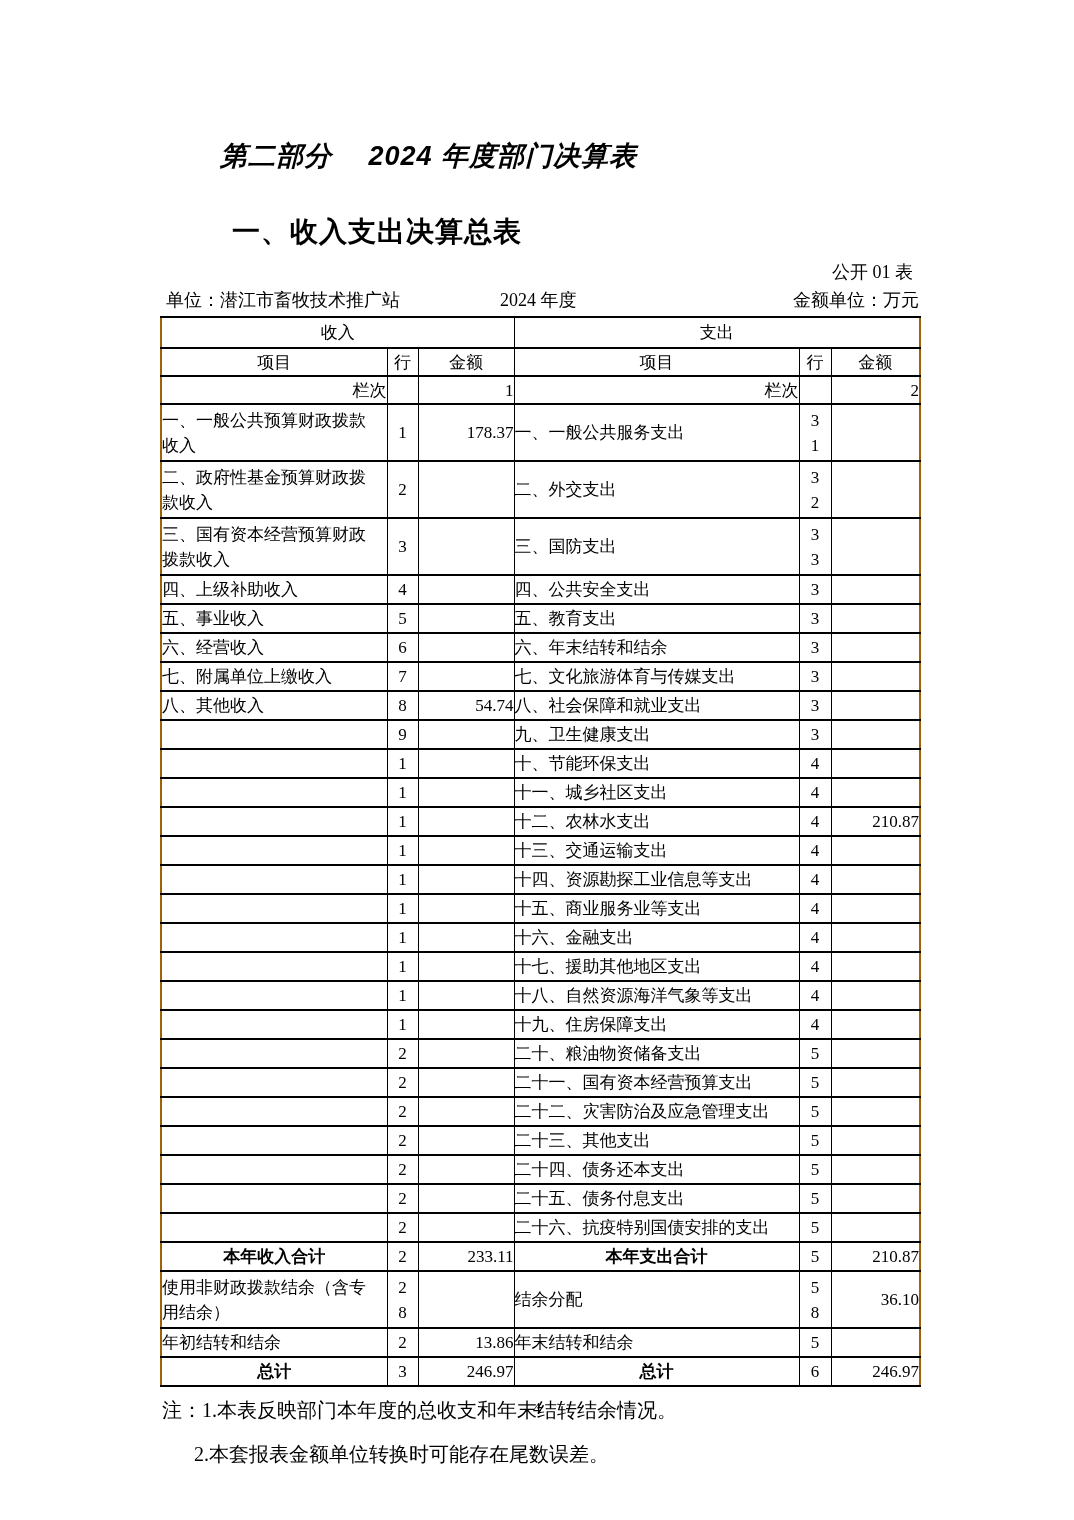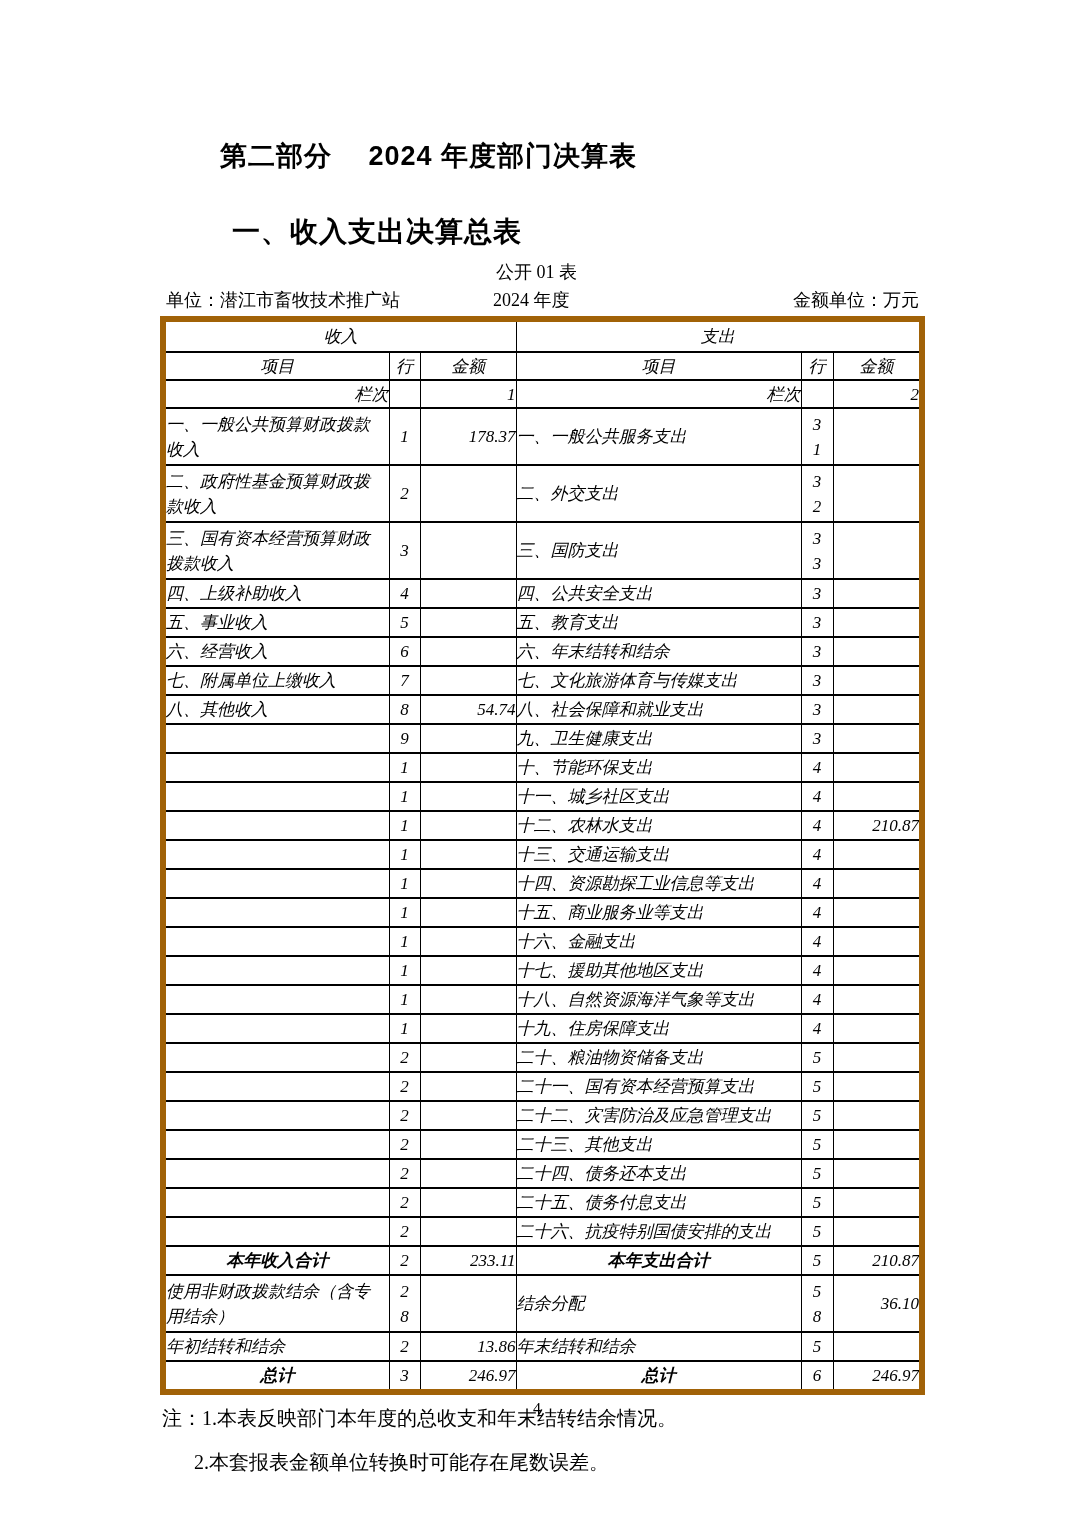--- a/index.html
+++ b/index.html
@@ -19,71 +19,72 @@
   }
   .doc-title {
     margin: 0;
     padding: 142px 0 0 220px;
     font-family: "Liberation Sans", "DejaVu Sans", sans-serif;
     font-weight: 700;
     font-size: 27px;
     line-height: 1.1;
     white-space: pre;
     letter-spacing: 1px;
+    font-style: italic;
   }
   .section-title {
     margin: 12px;
     padding: 33px 0 0 220px;
     font-family: "Liberation Sans", "DejaVu Sans", sans-serif;
     font-weight: 700;
     font-size: 28px;
     line-height: 1.1;
     letter-spacing: 1px;
   }
   .sheet {
     width: 759px;
     margin-left: 160px;
     position: relative;
   }
   .table-label {
     margin-top: 15px;
-    text-align: center;
+    text-align: right;
     font-size: 18px;
     line-height: 20px;
     padding-right: 6px;
   }
   .meta-row {
     position: relative;
     margin-top: 6px;
     height: 24px;
     font-size: 18px;
     line-height: 24px;
   }
   .meta-unit { position: absolute; left: 6px; top: 0; }
-  .meta-year { position: absolute; left: 333px; top: 0; }
+  .meta-year { position: absolute; left: 340px; top: 0; }
   .meta-money-unit { position: absolute; right: 0; top: 0; }
 
   table.budget {
     margin-top: 4px;
     border-collapse: collapse;
     table-layout: fixed;
     width: 759px;
     font-size: 17px;
   }
   table.budget td {
     border-left: 1px solid #000;
     border-right: 1px solid #000;
     border-top: 2px solid #000;
     border-bottom: 2px solid #000;
     padding: 0;
     vertical-align: middle;
     overflow: hidden;
     line-height: 25px;
   }
-  table.budget { border: 6px solid #a16207; font-style: italic; }
+  table.budget { border: 2px solid #a16207; }
 
   tr.h-top td { height: 29px; text-align: center; }
   tr.h-cols td { height: 26px; text-align: center; margin-top: 39px; }
   tr.lanci td { height: 26px; text-align: right; }
 
   tr.single td { height: 27px; }
   tr.tall td { height: 55px; }
   tr.total td { height: 27px; }
 
   td.item-cell {

